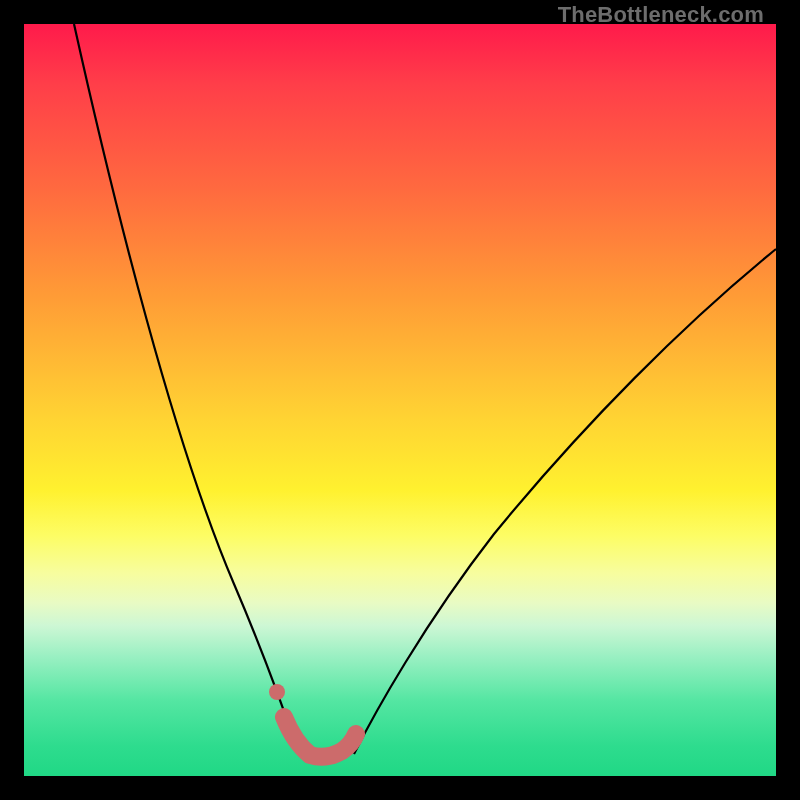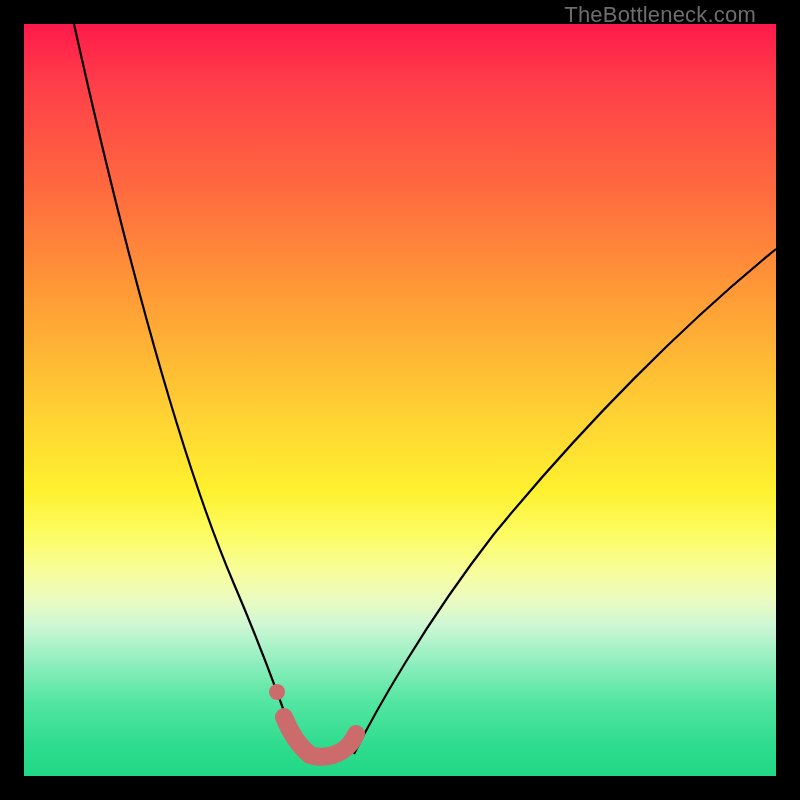--- a/index.html
+++ b/index.html
@@ -31,24 +31,24 @@
       #cdf7d4 80%,
       #9bf0c3 84%,
       #54e6a2 90%,
       #2edc8e 96%,
       #20d885 100%
     );
   }
   .watermark {
     position: absolute;
     top: 2px;
-    right: 44px;
+    right: 36px;
     color: #6d6d6d;
     font-size: 22px;
-    font-weight: 400;
+    font-weight: 700;
     letter-spacing: 0.2px;
   }
   svg.plot {
     position: absolute;
     left: 24px;
     top: 24px;
     width: 752px;
     height: 752px;
     overflow: visible;
   }

